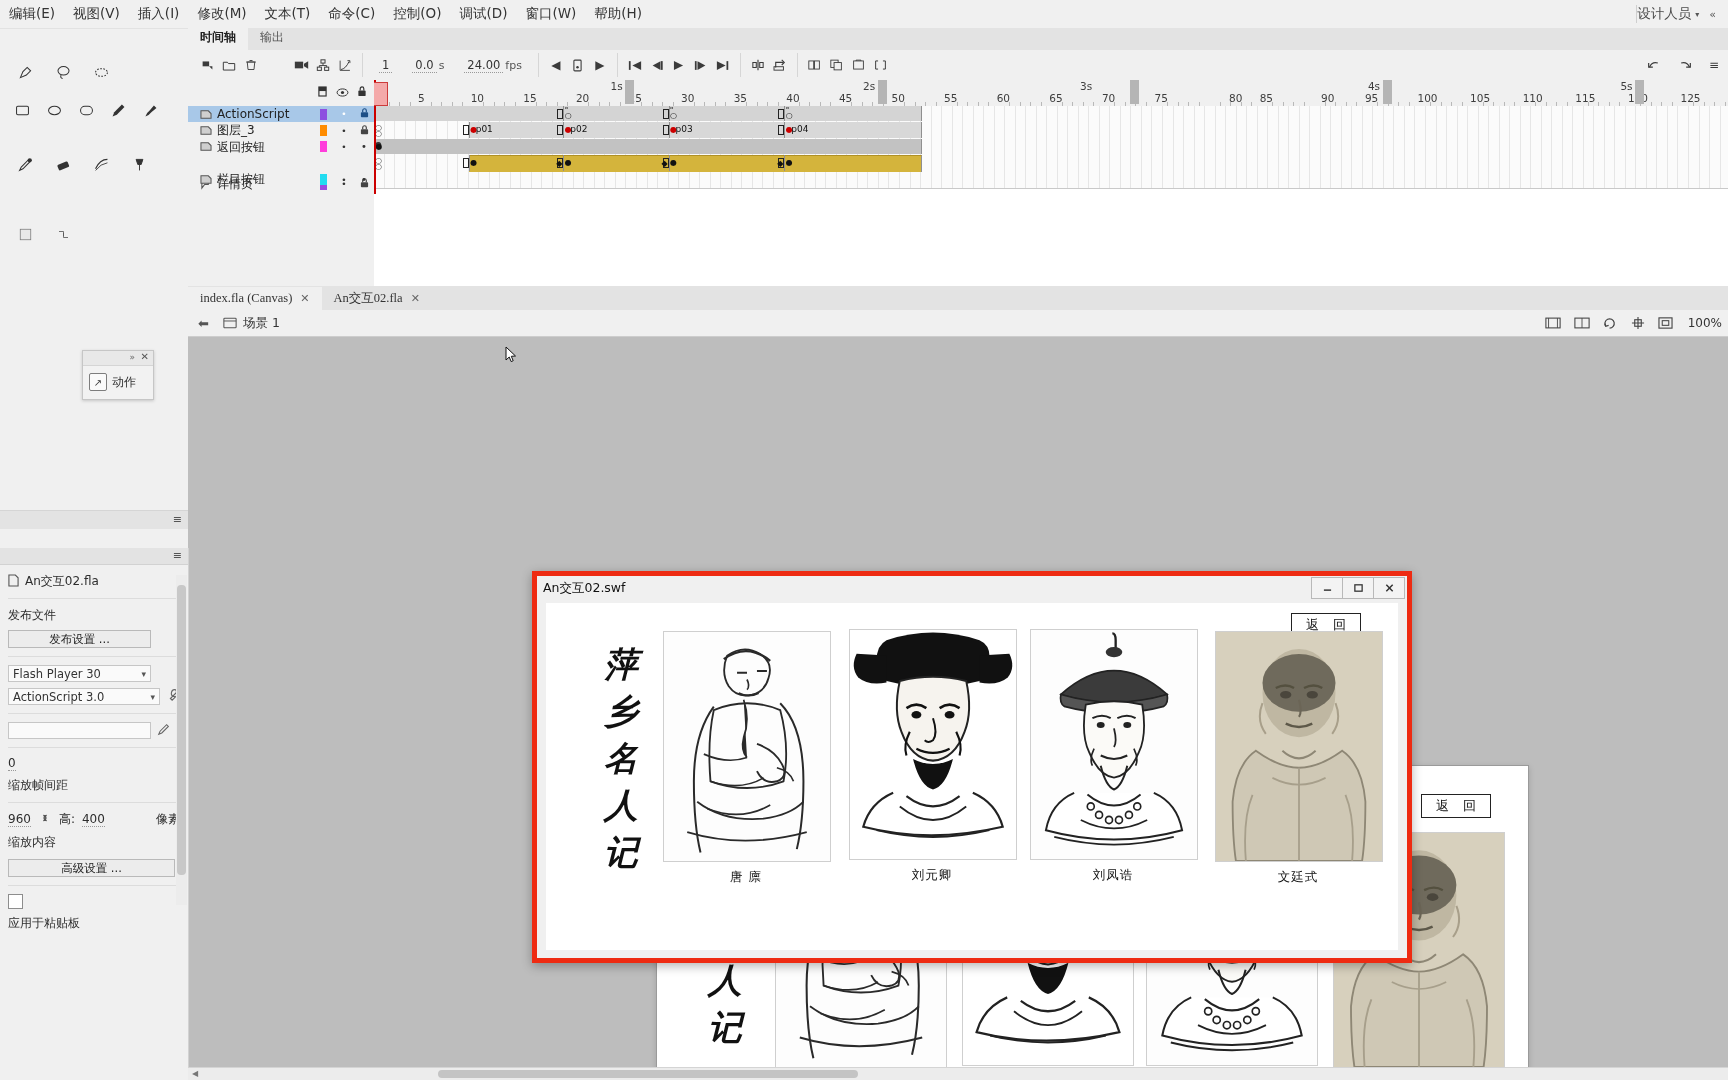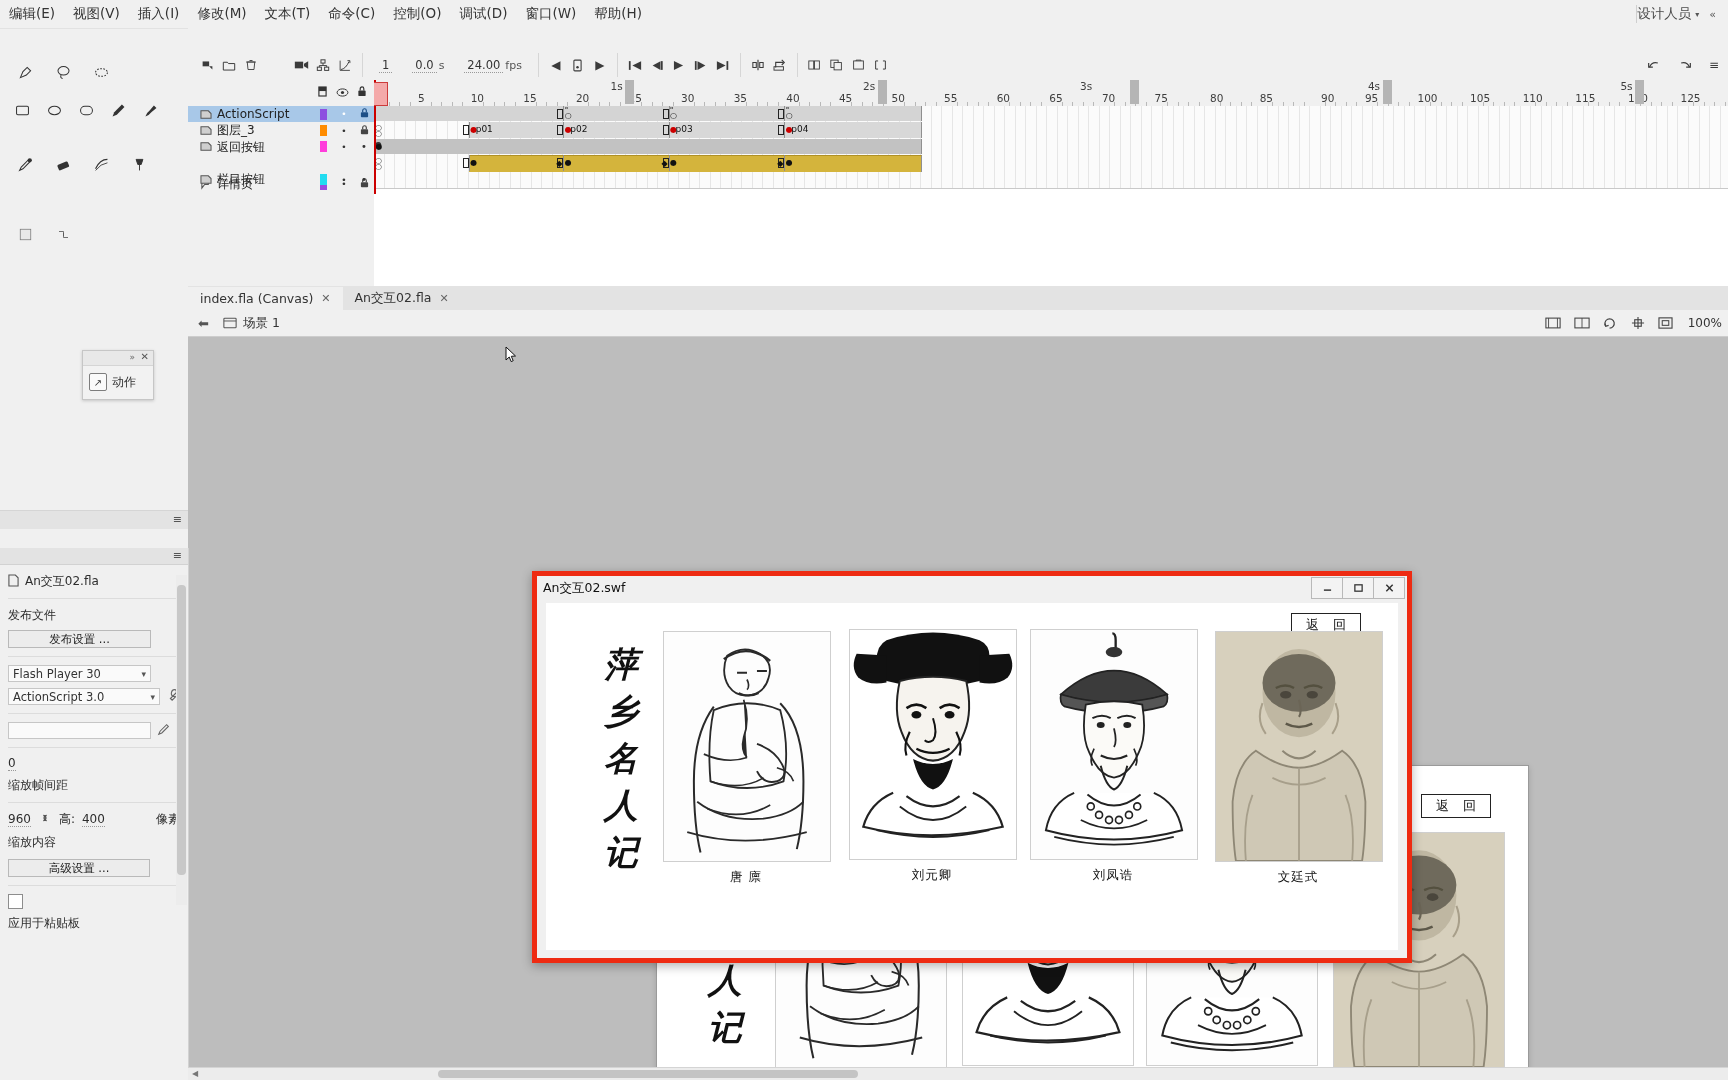--- a/index.html
+++ b/index.html
@@ -119,21 +119,21 @@
 
   #playhead{position:absolute;left:0;top:0;width:2px;background:#c00;}
   #phhead{position:absolute;width:13px;height:22px;background:#f4a9a9;border:1px solid #cc3b3b;}
 
   
   #docarea{position:absolute;left:188px;top:286px;width:1540px;height:794px;background:#bdbdbd;}
   #doctabs{
     position:absolute;left:0;top:0;width:1540px;height:24px;background:#e3e3e3;
     border-bottom:1px solid #c9c9c9;display:flex;align-items:center;
   }
-  #doctabs .dtab{padding:4px 12px;font-size:12.5px;color:#333;display:flex;align-items:center;gap:8px;}
+  #doctabs .dtab{padding:4px 12px;font-size:12.5px;color:#333;display:flex;align-items:center;gap:8px;font-family:Liberation Serif, serif;}
   #doctabs .dtab.active{background:#f0f0f0;}
   #doctabs .dtab .x{font-size:11px;color:#666;}
 
   #crumbbar{
     position:absolute;left:0;top:24px;width:1540px;height:26px;background:#f0f0f0;
     border-bottom:1px solid #cdcdcd;display:flex;align-items:center;
   }
   #crumbbar .back{margin-left:10px;font-size:13px;color:#555;}
   #crumbbar .sceneicon{margin-left:14px;color:#555;display:flex;align-items:center;}
   #crumbbar .scenelabel{margin-left:6px;font-size:12.5px;color:#333;}
@@ -331,20 +331,24 @@
     </div>
   </div>
 </div>
 
 <div id="propstrip">
   <span class="burger">≡</span>
 </div>
 
 <div id="tlpanel">
 
+  <div id="tltabs">
+    <div class="tab active">时间轴</div>
+    <div class="tab inactive">输出</div>
+  </div>
 
   <div id="tltoolbar">
     <div style="width:8px;"></div>
     <div class="tb">
       <svg width="13" height="13" viewBox="0 0 16 16">
           <path d="M2 3 h8 v6 h-8 z" fill="#3b3b3b"></path>
           <path d="M10 9 l4 4 v-4 z" fill="#3b3b3b"></path>
         </svg>
     </div>
     <div class="tb">
@@ -649,21 +653,21 @@
         <div class="tick" style="left: 727.88px;">70</div>
         <div class="minitick" style="left: 740.4px;"></div>
         <div class="minitick" style="left: 750.92px;"></div>
         <div class="minitick" style="left: 761.44px;"></div>
         <div class="minitick" style="left: 771.96px;"></div>
         <div class="tick" style="left: 780.48px;">75</div>
         <div class="minitick" style="left: 793px;"></div>
         <div class="minitick" style="left: 803.52px;"></div>
         <div class="minitick" style="left: 814.04px;"></div>
         <div class="minitick" style="left: 824.56px;"></div>
-        <div class="tick" style="left: 836px;">80</div>
+        <div class="tick" style="left: 855px;">80</div>
         <div class="minitick" style="left: 845.6px;"></div>
         <div class="minitick" style="left: 856.12px;"></div>
         <div class="minitick" style="left: 866.64px;"></div>
         <div class="minitick" style="left: 877.16px;"></div>
         <div class="tick" style="left: 885.68px;">85</div>
         <div class="minitick" style="left: 898.2px;"></div>
         <div class="minitick" style="left: 908.72px;"></div>
         <div class="minitick" style="left: 919.24px;"></div>
         <div class="minitick" style="left: 929.76px;"></div>
         <div class="tick" style="left: 947px;">90</div>
@@ -1146,21 +1150,21 @@
             <path d="M6.5 8 h3" stroke="#555" stroke-width="1.2"></path>
           </svg>
       </span>
       <span>高:</span>
       <span class="dotted">400</span>
       <span style="margin-left:auto;">像素</span>
     </div>
     <div class="prow" style="margin-bottom:8px;">
       <span>缩放内容</span>
     </div>
-    <div class="pbtn" style="width:142px;margin-bottom:8px;">高级设置 ...</div>
+    <div class="pbtn" style="width:167px;margin-bottom:8px;">高级设置 ...</div>
     <div class="psep"></div>
 
     <div class="prow" style="margin:8px 0 6px 0;">
       <span class="checkbox"></span>
     </div>
     <div class="prow">
       <span>应用于粘贴板</span>
     </div>
   </div>
 </div>

